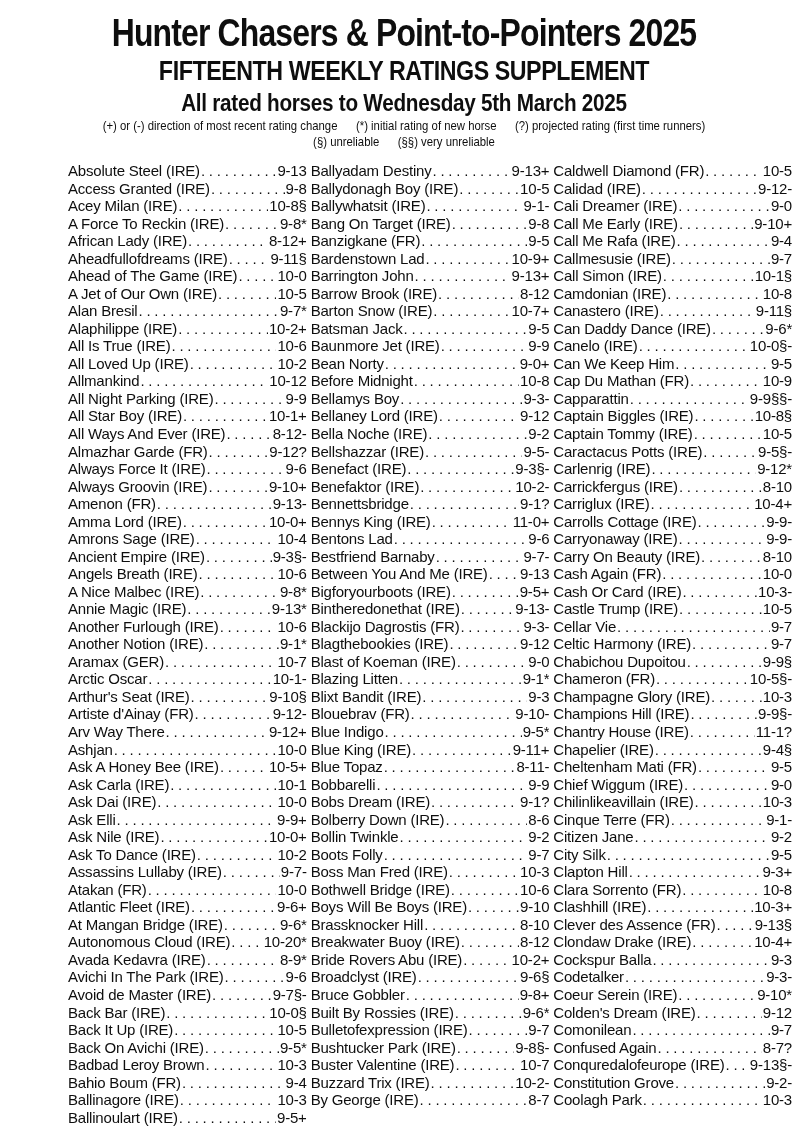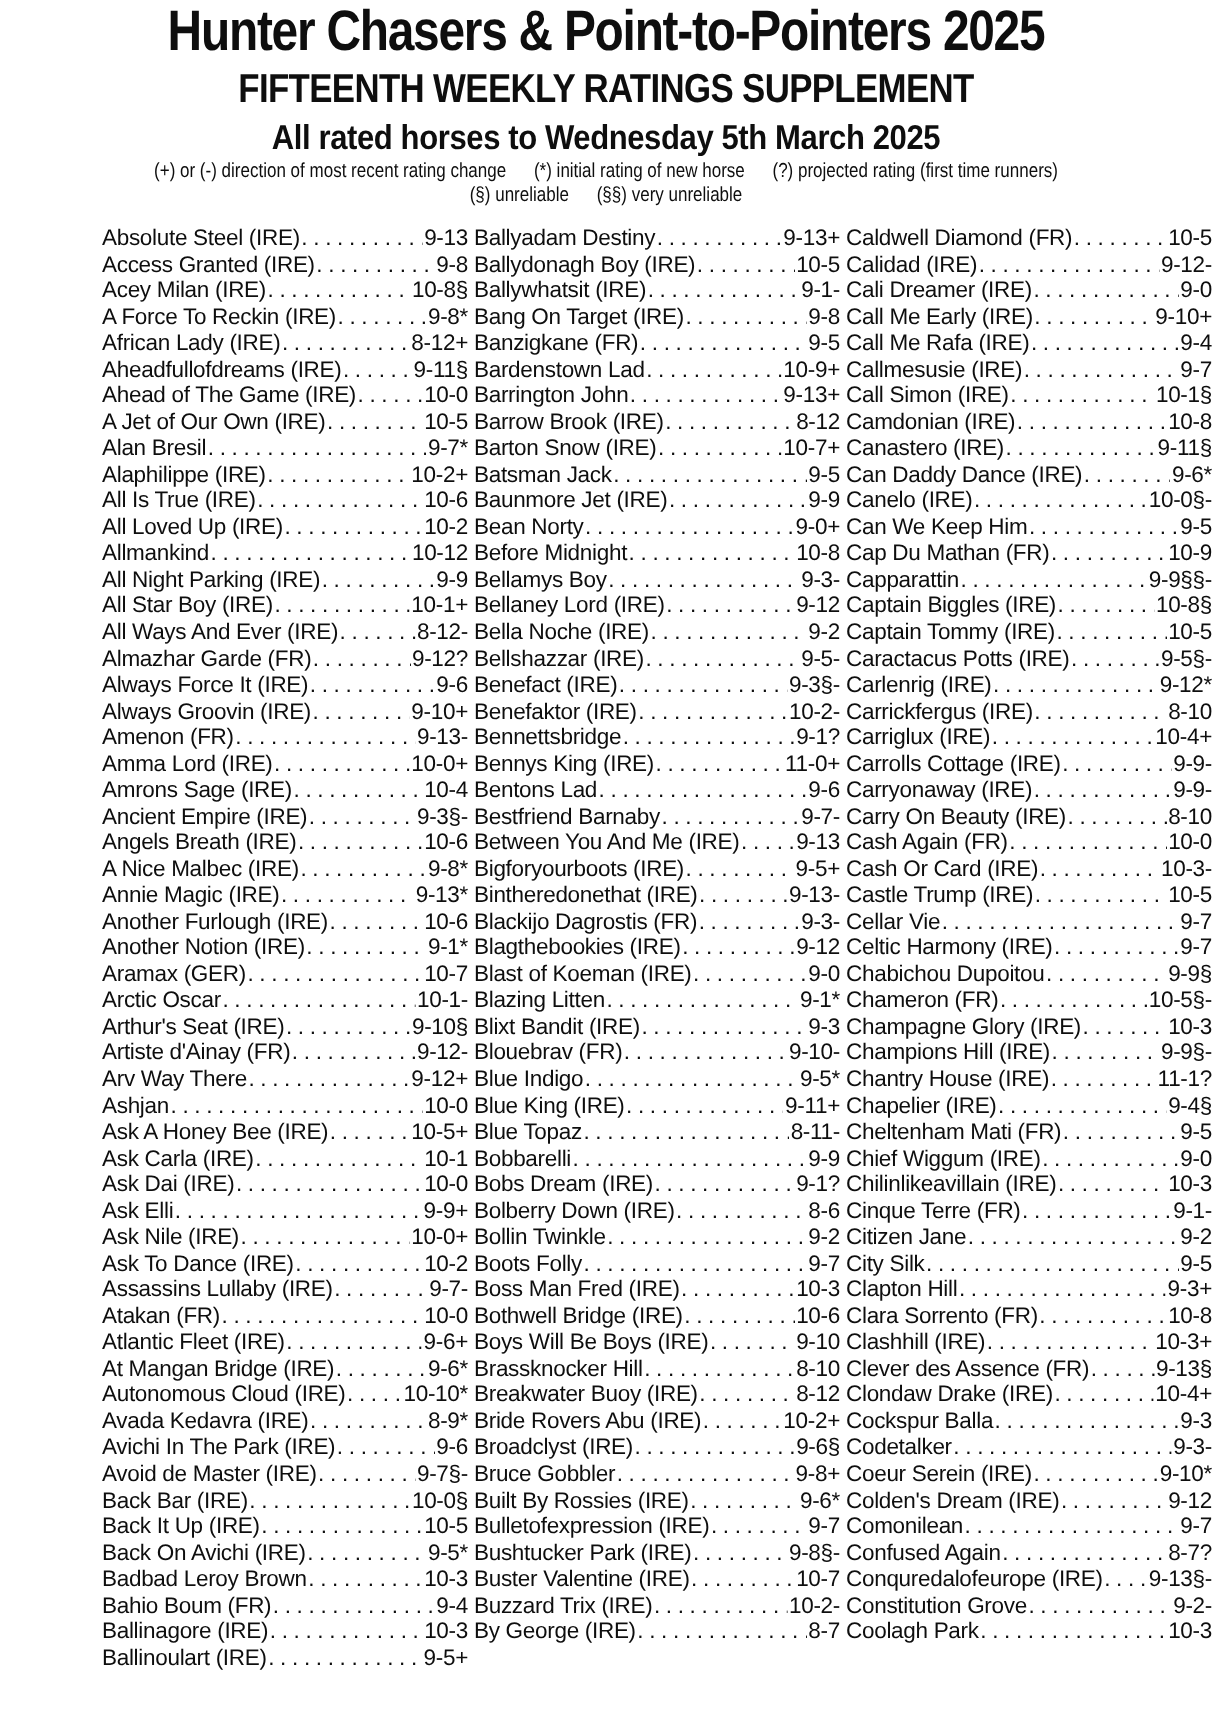--- a/index.html
+++ b/index.html
@@ -3,21 +3,21 @@
 <meta charset="utf-8">
 <style>
   * { margin: 0; padding: 0; box-sizing: border-box; }
   html, body {
     width: 808px; height: 1144px;
     background: #ffffff;
     color: #0e0e0e;
     font-family: "Liberation Sans", sans-serif;
     overflow: hidden;
   }
-  .page { }
+  .page { padding-top: 12px; }
 
   .title {
     font-size: 38px; font-weight: bold; text-align: center;
     letter-spacing: -1px;
     transform: scaleX(0.84); transform-origin: 50% 50%;
     white-space: nowrap;
   }
   .subtitle {
     font-size: 27px; font-weight: bold; text-align: center;
     margin-top: 1px; letter-spacing: -0.5px;
@@ -33,21 +33,21 @@
   .legend {
     display: flex; justify-content: center; gap: 22px;
     font-size: 13.5px; margin-top: 1px;
     transform: scaleX(0.84); transform-origin: 50% 50%;
     white-space: nowrap;
   }
   .legend span { white-space: nowrap; }
 
   .columns {
     display: flex; gap: 4px;
-    margin: 13px 0 0 68px;
+    margin: 13px 16px 0 68px;
   }
   .col { flex: 1; min-width: 0; }
 
   .row {
     display: flex; align-items: baseline;
     height: 17.54px; line-height: 17.54px;
     font-size: 15px; letter-spacing: -0.2px;
     overflow: hidden; white-space: nowrap;
   }
   .hname { white-space: nowrap; flex: 0 0 auto; }
@@ -297,21 +297,21 @@
           <span class="hrating">9-6+</span>
         </div>
         <div class="row">
           <span class="hname">At Mangan Bridge (IRE)</span>
           <span class="dots"></span>
           <span class="hrating">9-6*</span>
         </div>
         <div class="row">
           <span class="hname">Autonomous Cloud (IRE)</span>
           <span class="dots"></span>
-          <span class="hrating">10-10*</span>
+          <span class="hrating">10-20*</span>
         </div>
         <div class="row">
           <span class="hname">Avada Kedavra (IRE)</span>
           <span class="dots"></span>
           <span class="hrating">8-9*</span>
         </div>
         <div class="row">
           <span class="hname">Avichi In The Park (IRE)</span>
           <span class="dots"></span>
           <span class="hrating">9-6</span>

